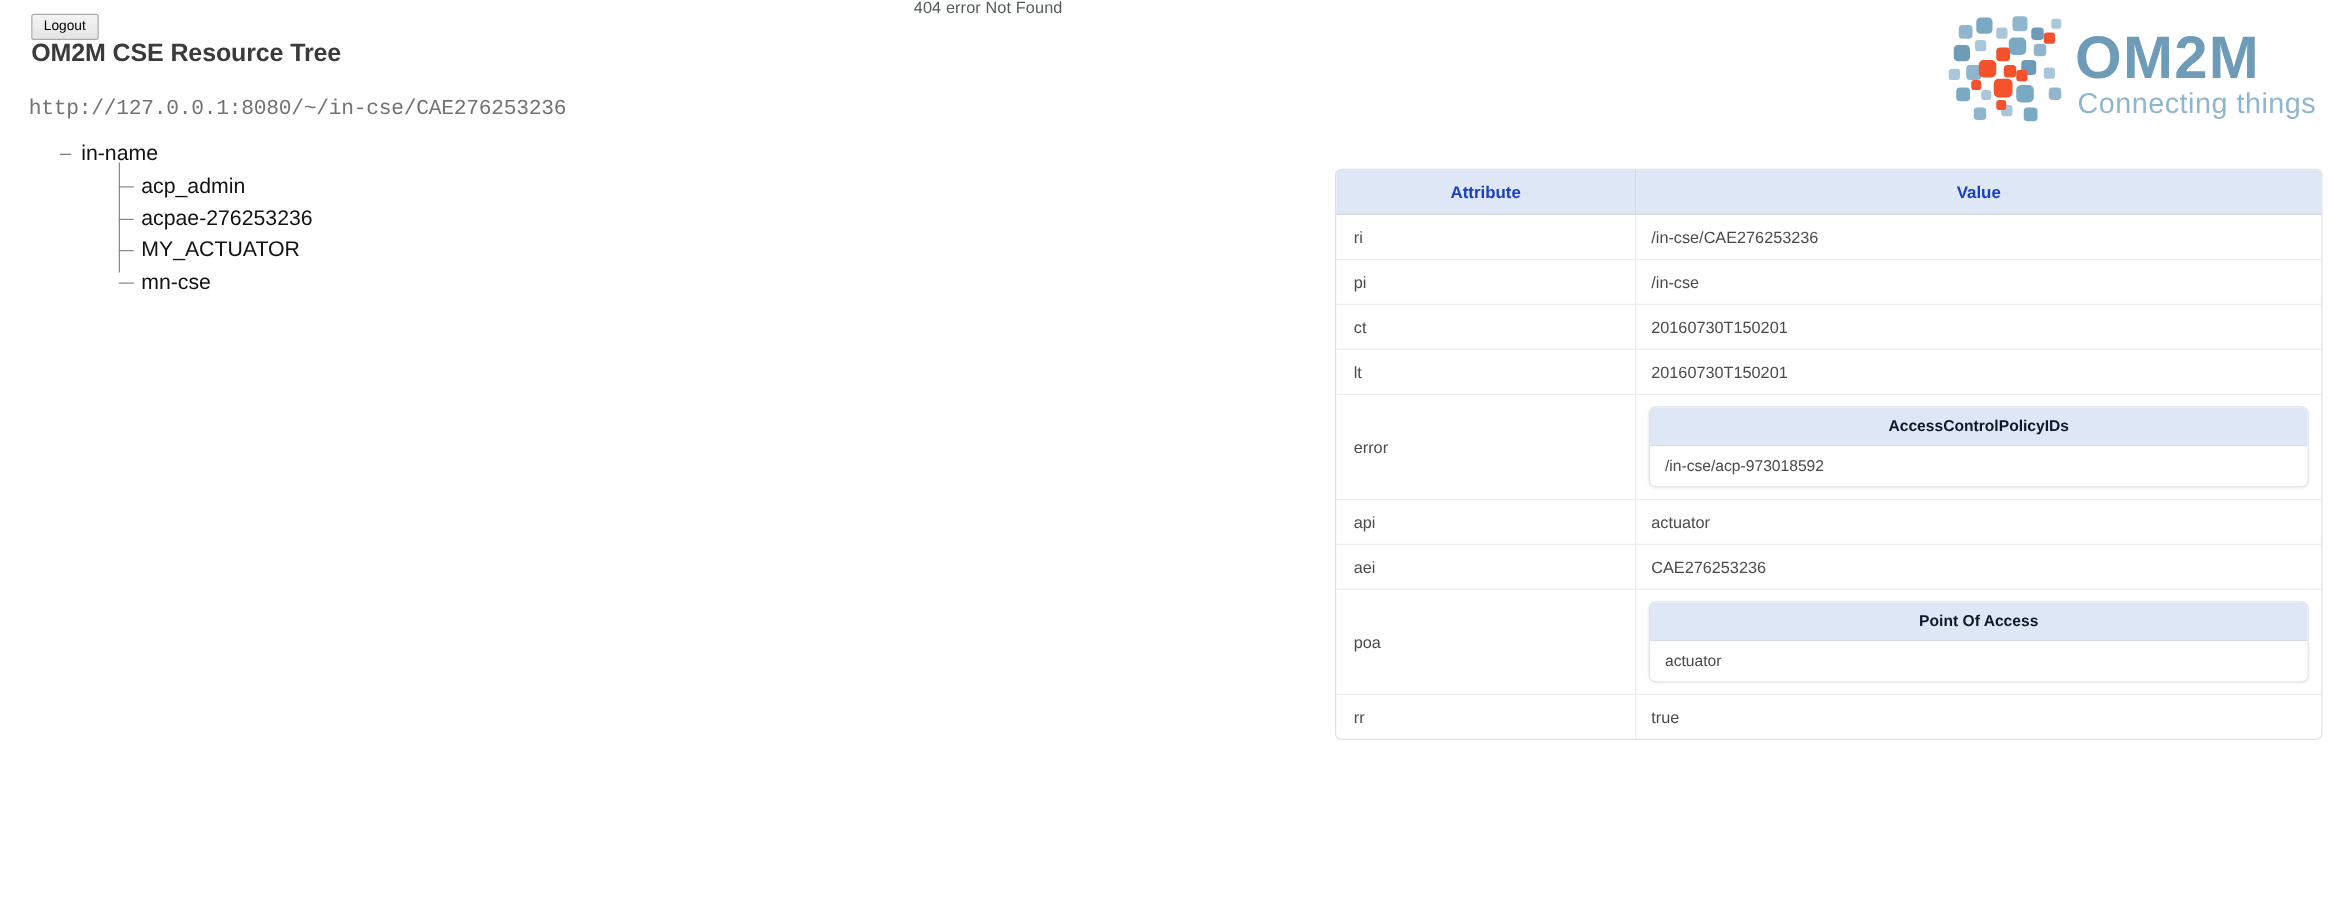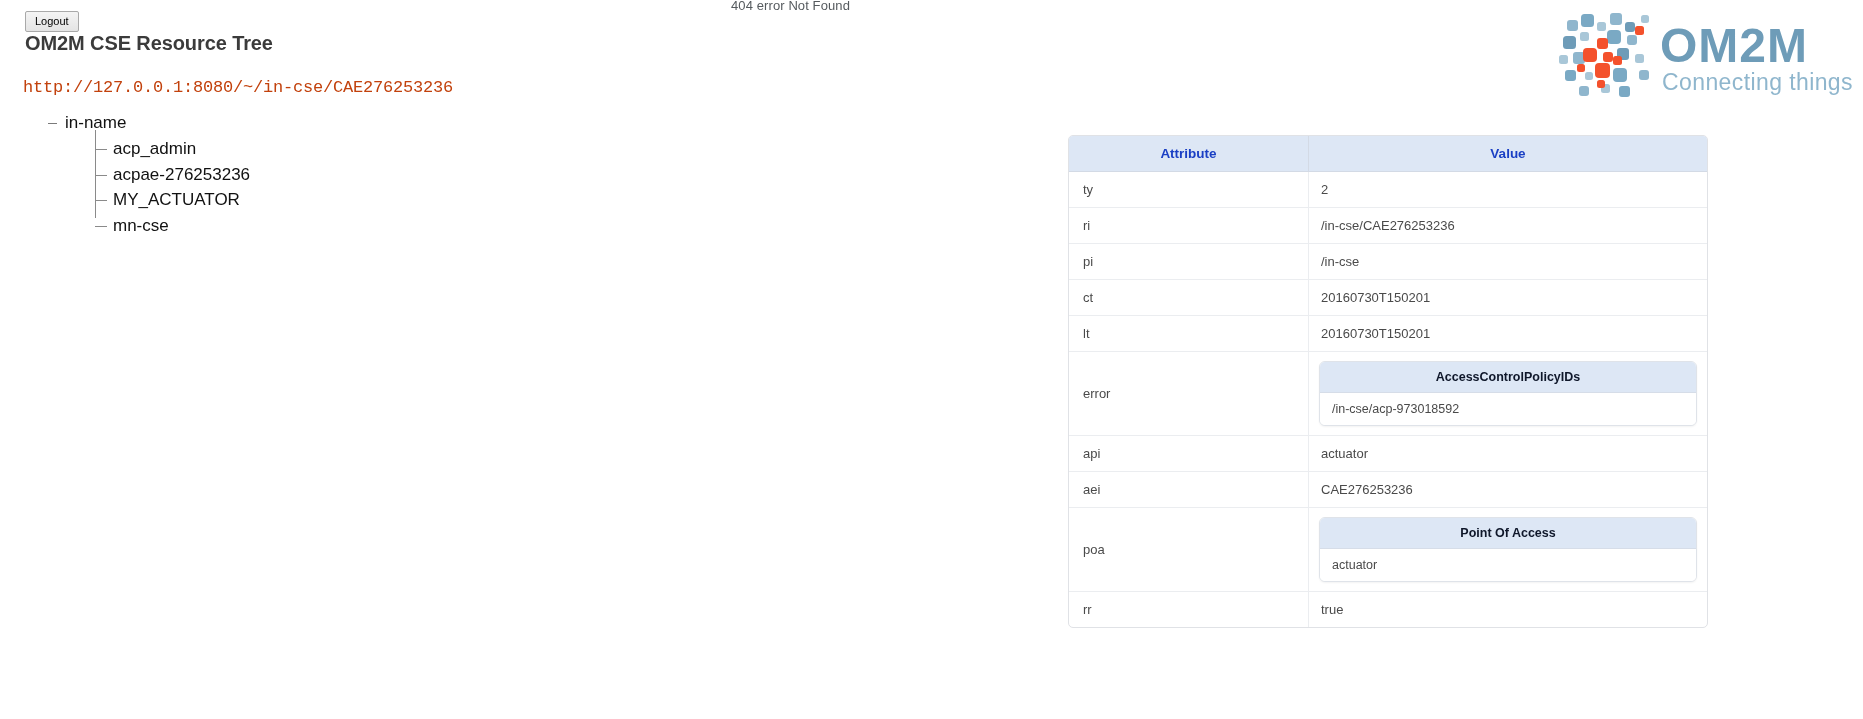--- a/index.html
+++ b/index.html
@@ -66,21 +66,21 @@
     letter-spacing: -0.1px;
     font-family: "Liberation Sans", sans-serif;
   }
 
   .cse-url {
     position: absolute;
     left: 23px;
     top: 78px;
     font-family: "Liberation Mono", monospace;
     font-size: 17px;
-    color: #c2410c;
+    color: #737373;
     letter-spacing: -0.2px;
     text-decoration: none;
     white-space: nowrap;
   }
 
   
   .tree {
     position: absolute;
     left: 48px;
     top: 110px;
@@ -145,21 +145,21 @@
   .logo svg { display: block; }
 
   
   .attr-table-wrap {
     position: absolute;
     left: 1068px;
     top: 135px;
     width: 790px;
   }
   table.attr-table {
-    width: 640px;
+    width: 790px;
     border-collapse: separate;
     border-spacing: 0;
     font-family: "Liberation Sans", sans-serif;
     font-size: 13px;
     background: #ffffff;
     border: 1px solid #e0e2e6;
     border-radius: 5px;
     overflow: hidden;
   }
   table.attr-table th {
@@ -299,24 +299,20 @@
   <div class="attr-table-wrap">
     <table class="attr-table">
       <thead>
         <tr>
           <th class="th-attribute">Attribute</th>
           <th class="th-value">Value</th>
         </tr>
       </thead>
       <tbody>
 
-        <tr>
-          <td class="cell-attr">ty</td>
-          <td class="cell-value">2</td>
-        </tr>
 
         <tr>
           <td class="cell-attr">ri</td>
           <td class="cell-value">/in-cse/CAE276253236</td>
         </tr>
 
         <tr>
           <td class="cell-attr">pi</td>
           <td class="cell-value">/in-cse</td>
         </tr>

